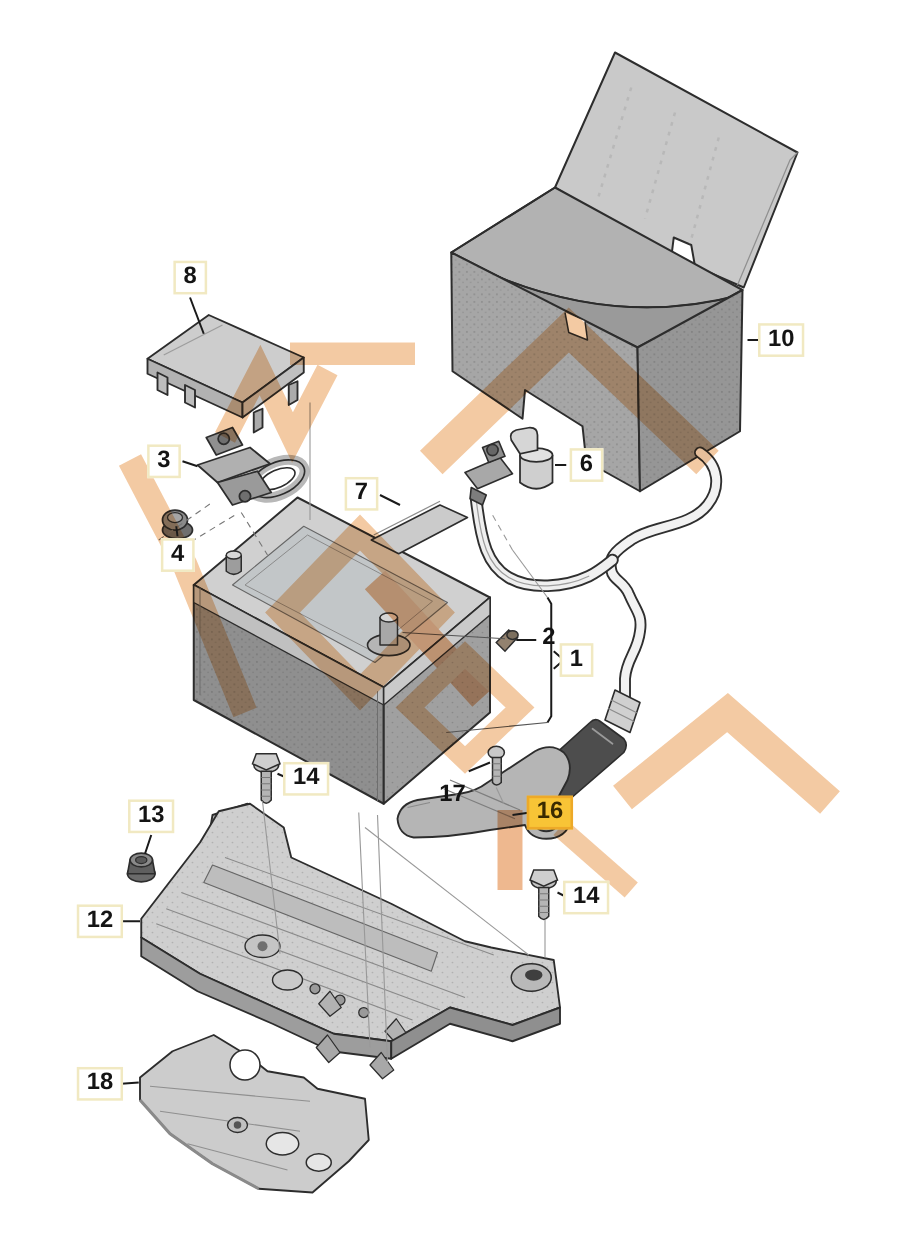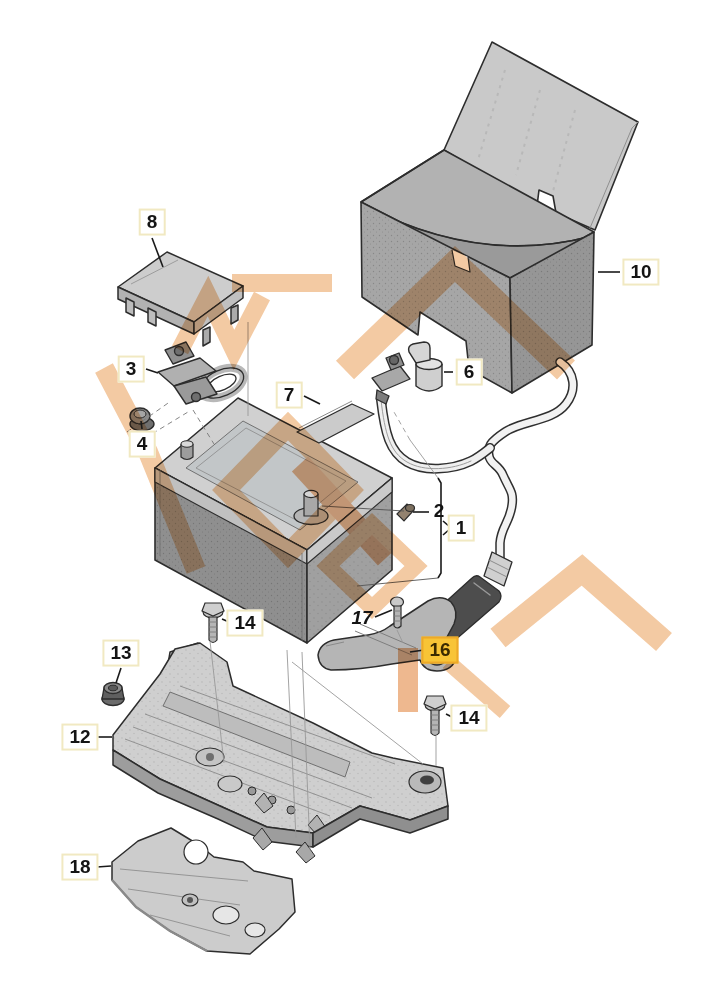--- a/index.html
+++ b/index.html
@@ -260,25 +260,25 @@
     <path d="M121,668 L116,683"></path>
     <path d="M97,737 L112,737"></path>
     <path d="M97,867 L111,866"></path>
   </g>
 </svg>
 
 <div class="callout boxed" style="left:152px;top:222px;">8</div>
 <div class="callout boxed" style="left:131px;top:369px;">3</div>
 <div class="callout boxed" style="left:142px;top:444px;">4</div>
 <div class="callout boxed" style="left:289px;top:395px;">7</div>
-<div class="callout boxed" style="left:641px;top:272px;">10</div>
+<div class="callout boxed" style="left:625px;top:272px;">10</div>
 <div class="callout boxed" style="left:469px;top:372px;">6</div>
 <div class="callout plain" style="left:439px;top:511px;">2</div>
 <div class="callout boxed" style="left:461px;top:528px;">1</div>
-<div class="callout plain" style="left:362px;top:618px;font-style:italic;">17</div>
+<div class="callout plain" style="left:362px;top:636px;">17</div>
 <div class="callout highlight" style="left: 440px; top: 650px; background-color: rgb(248, 196, 54);">16</div>
 <div class="callout boxed" style="left:245px;top:623px;">14</div>
 <div class="callout boxed" style="left:469px;top:718px;">14</div>
 <div class="callout boxed" style="left:121px;top:653px;">13</div>
 <div class="callout boxed" style="left:80px;top:737px;text-align:right;">12</div>
 <div class="callout boxed" style="left:80px;top:867px;">18</div>
 
 </div>
 
 </body></html>

